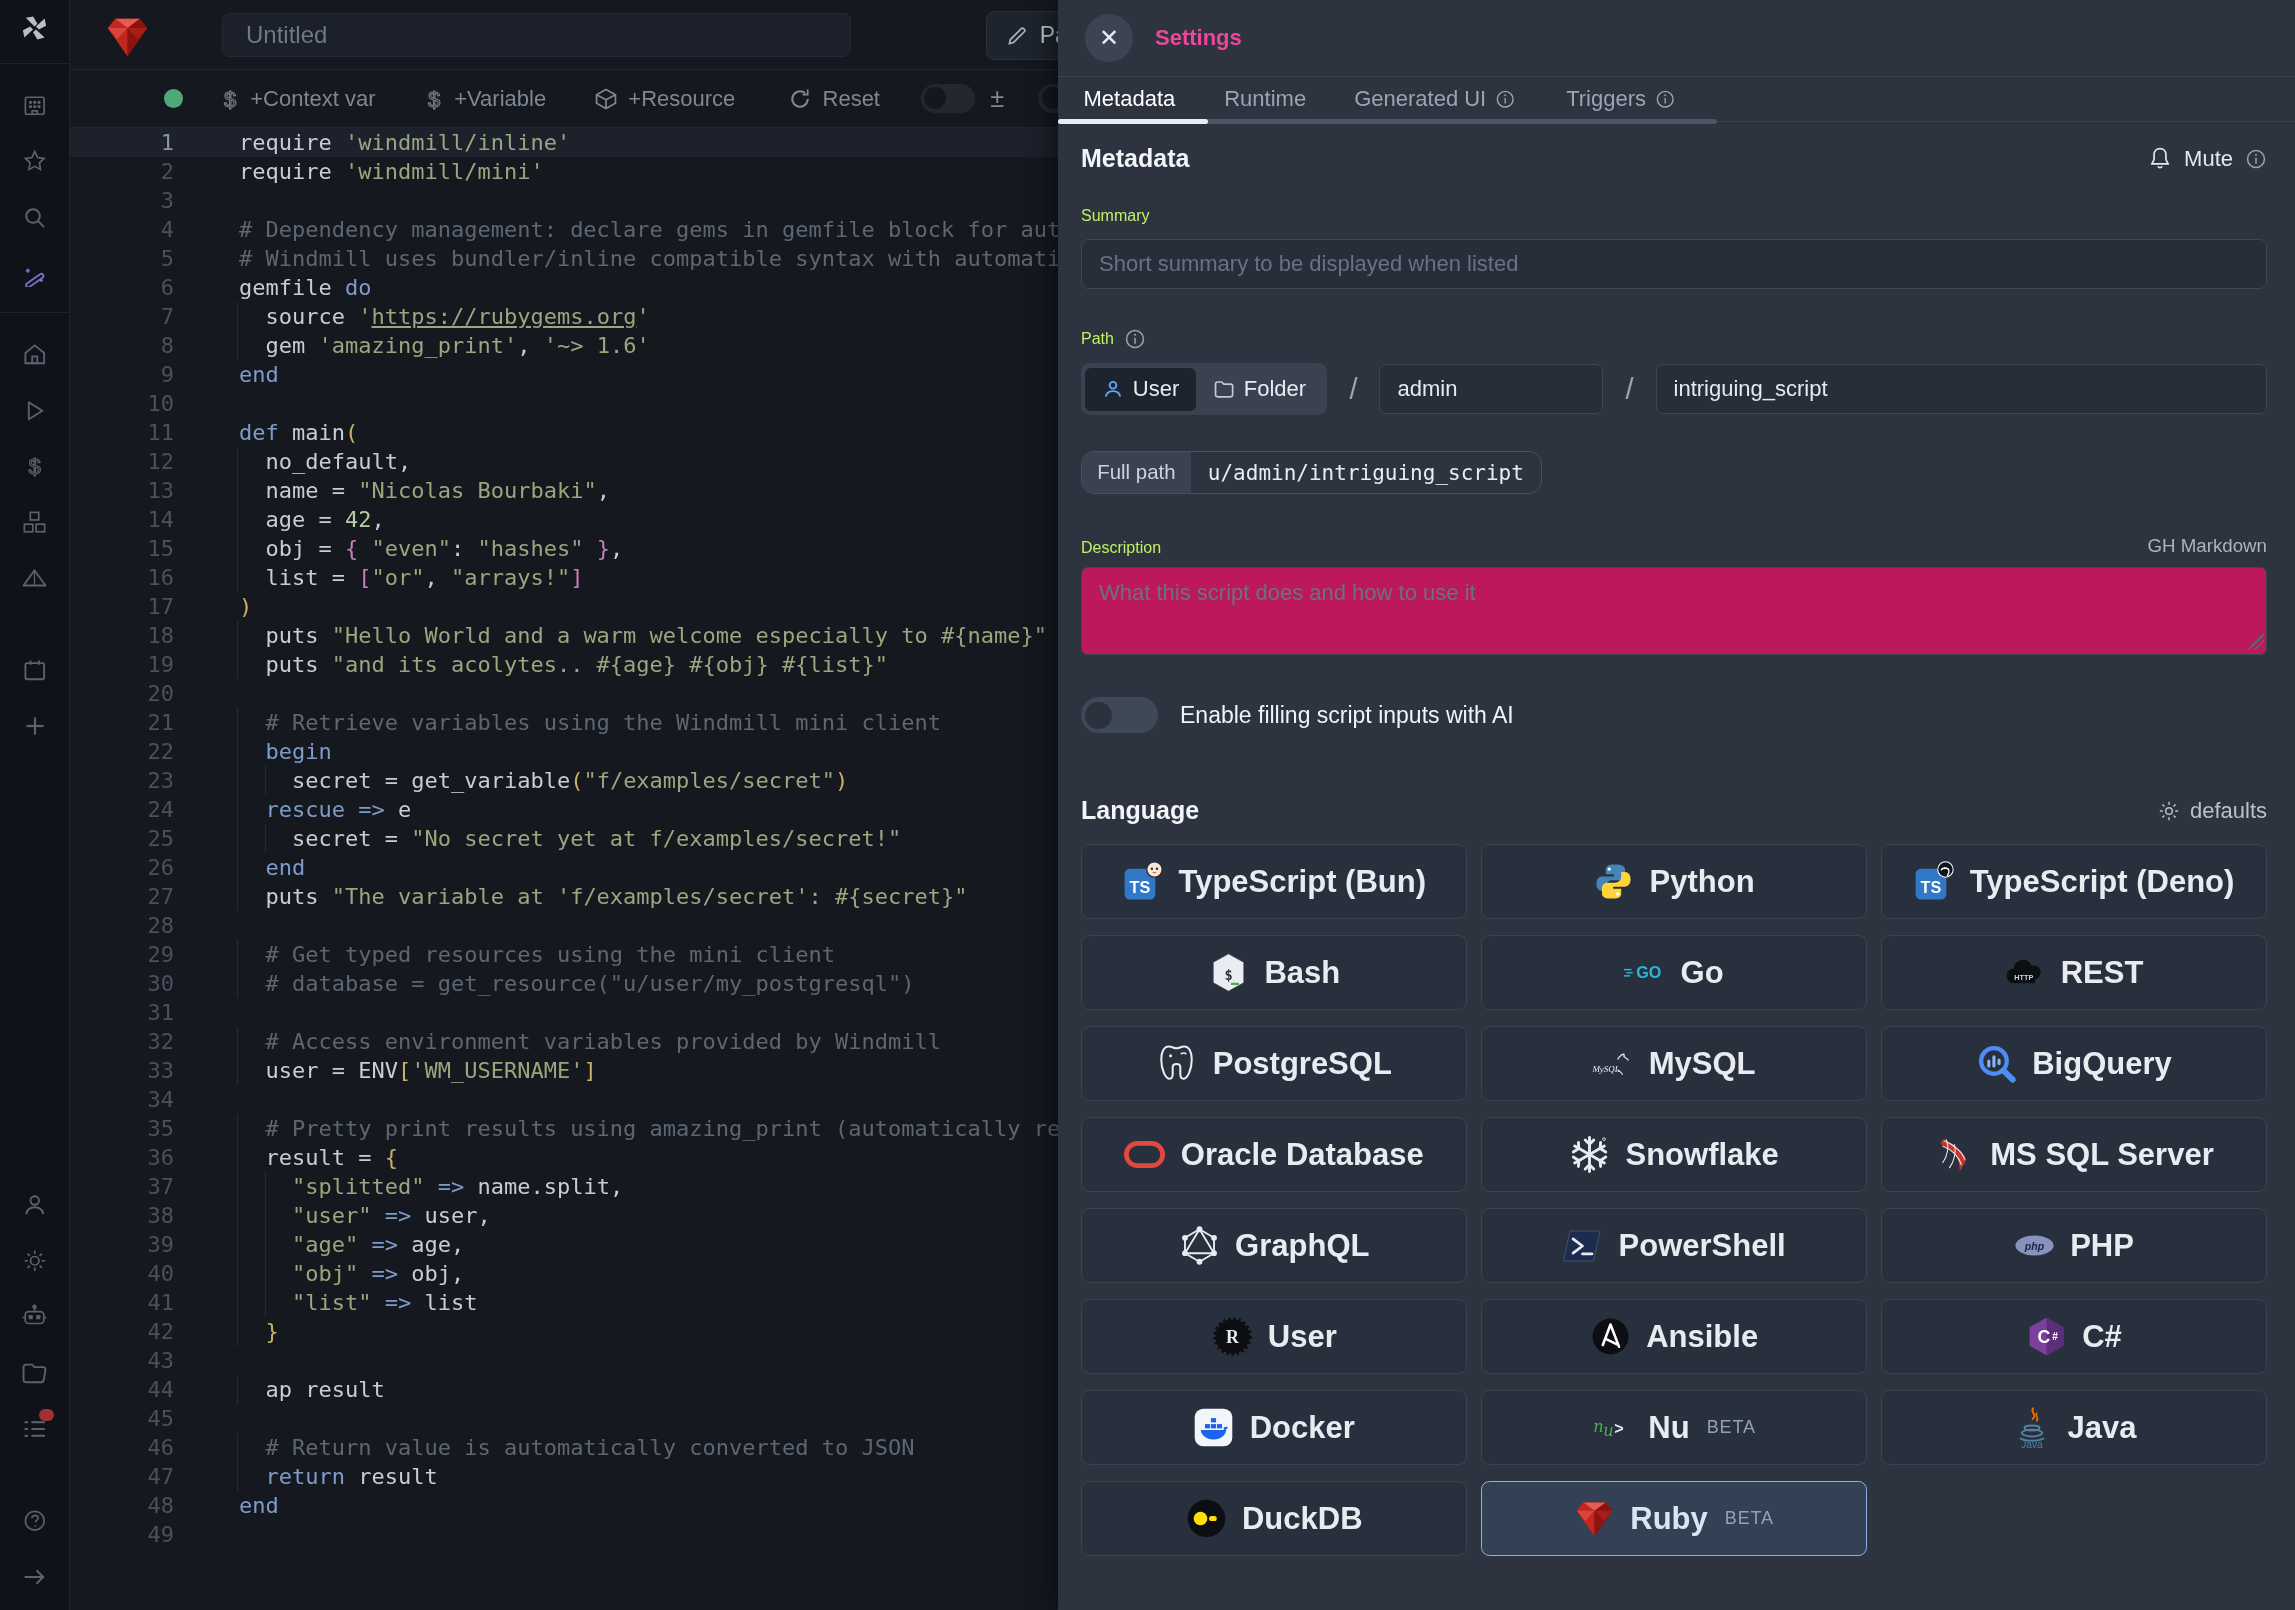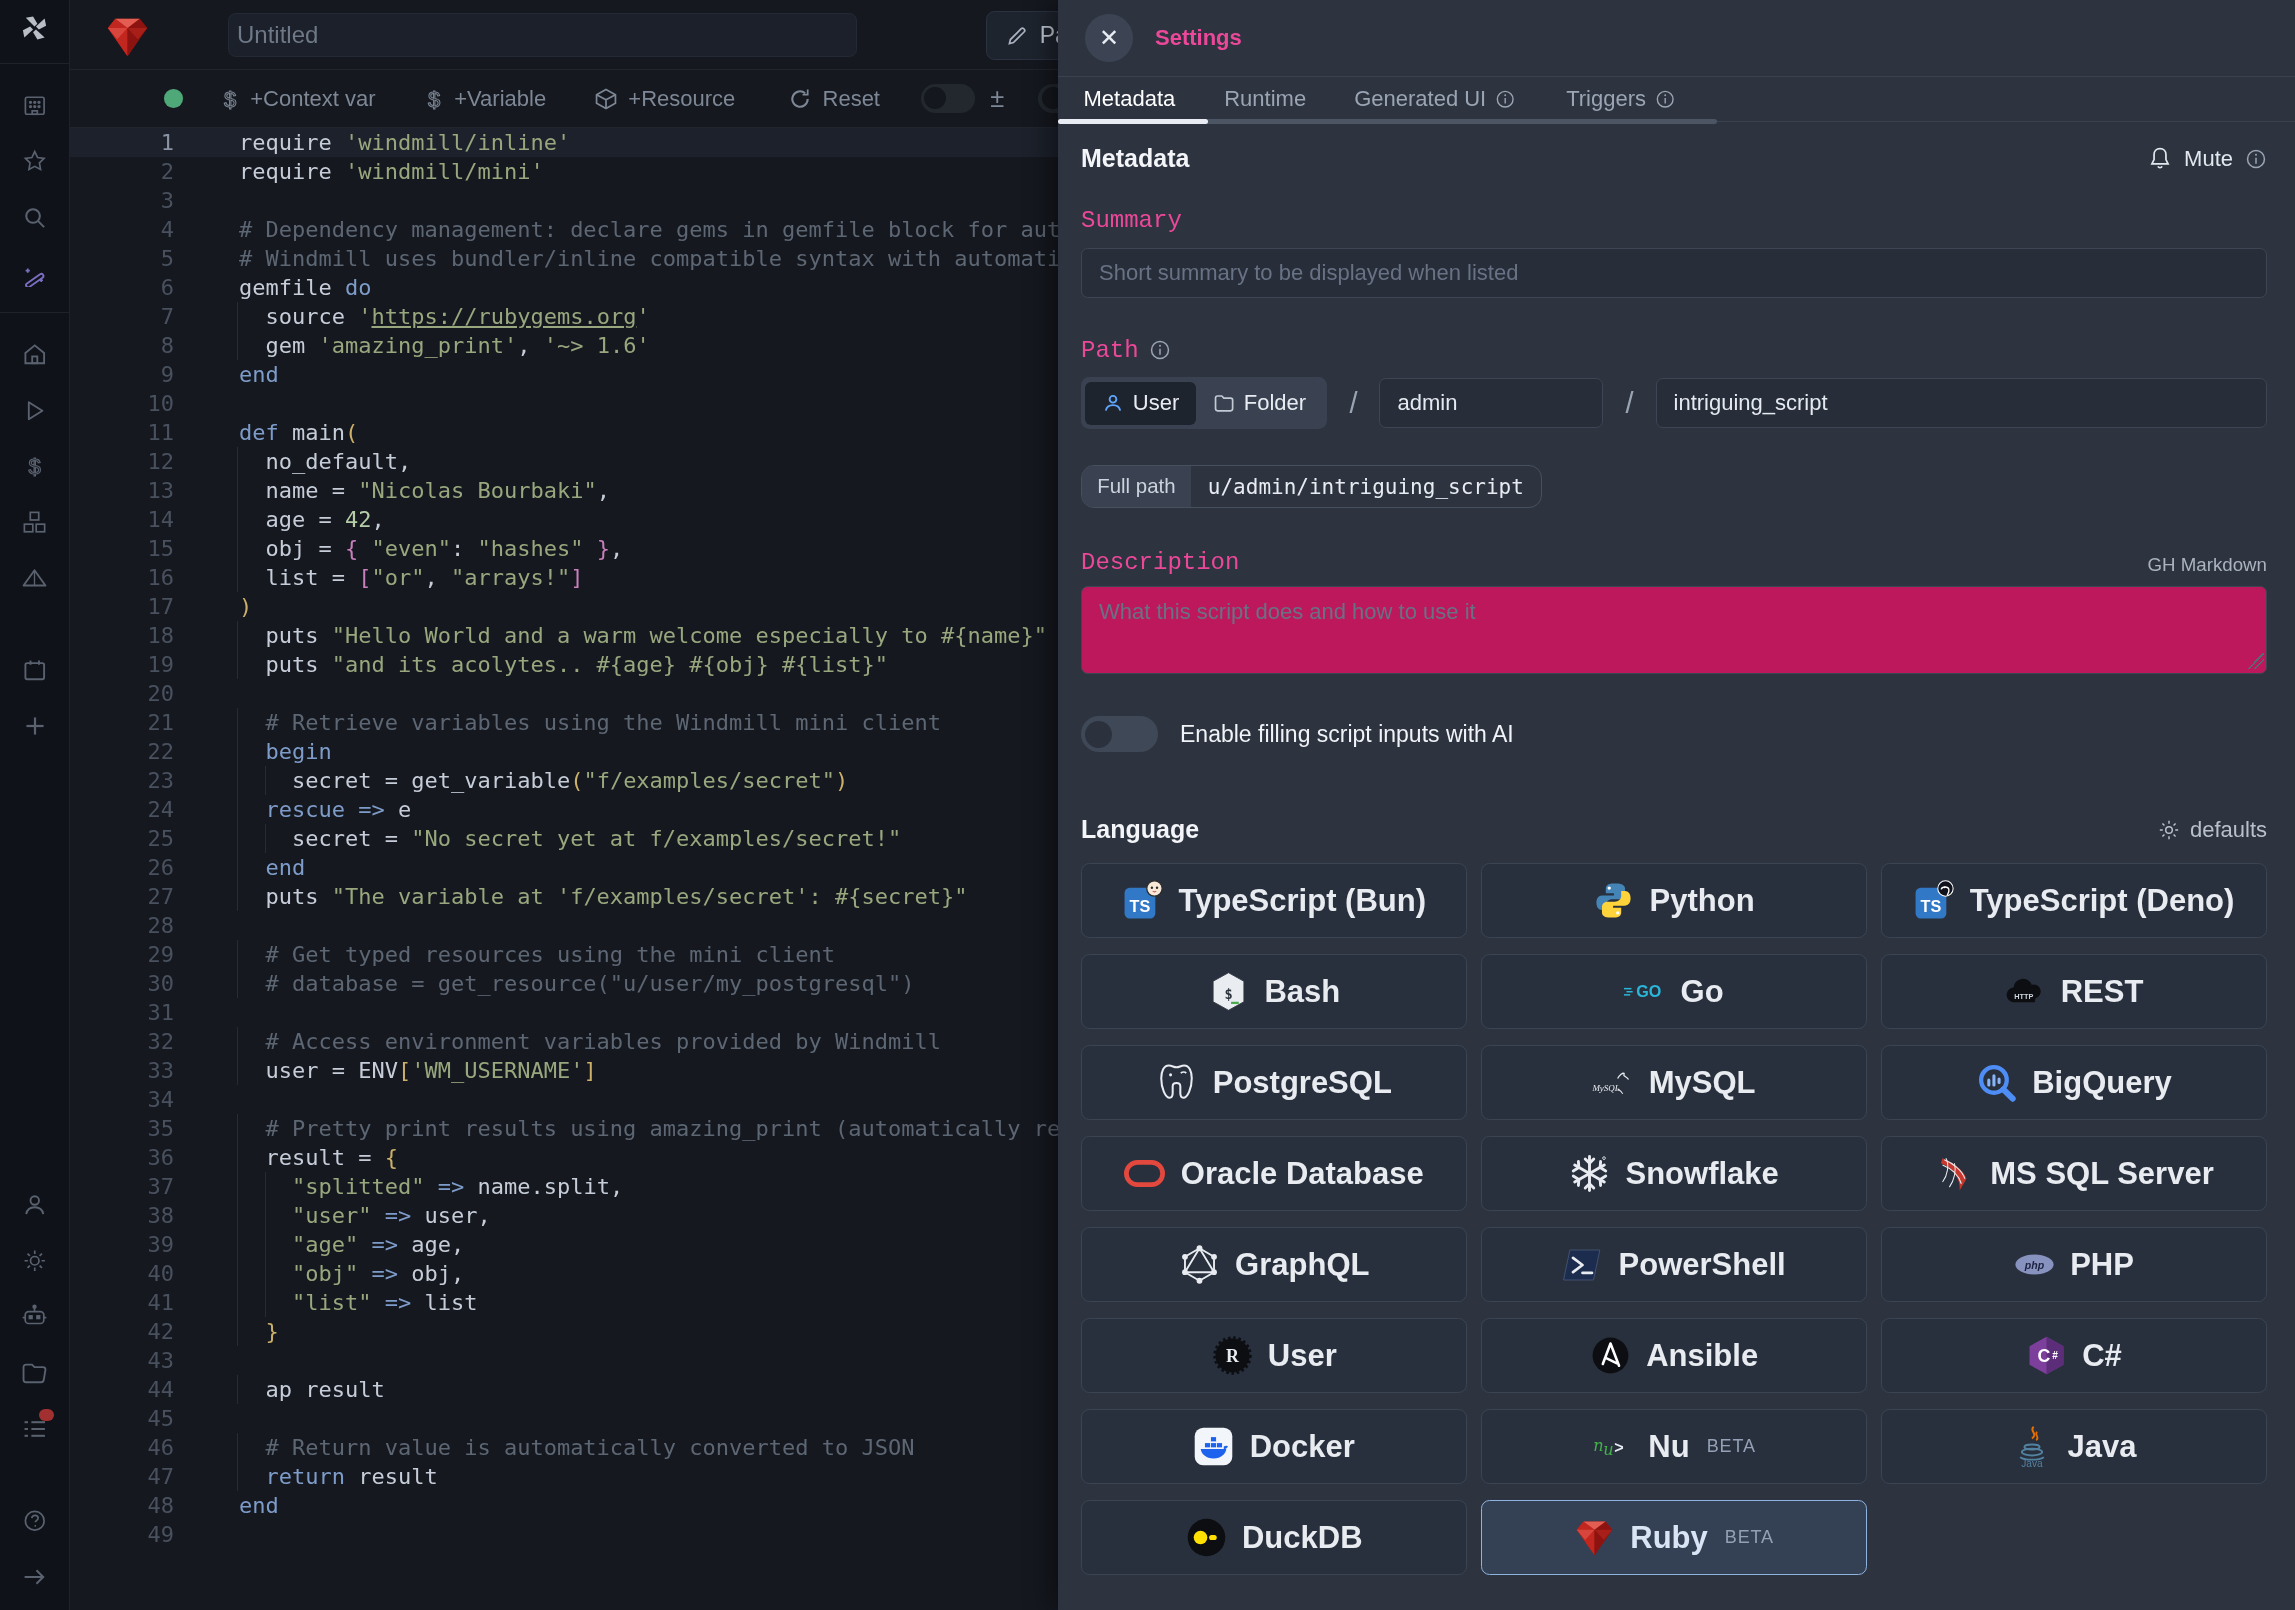--- a/index.html
+++ b/index.html
@@ -28,23 +28,23 @@
   .sb-ic.mt-big { margin-top:63px; }
   .sb-group { display:flex; flex-direction:column; align-items:center; }
   .sb-spacer { flex:1; }
   .badge-dot { position:absolute; right:-5.1px; top:-5.1px; width:15.3px; height:12px; border-radius:6.8px; background:#a33030; }
 
   
   .editor-col { position:absolute; left:70px; top:0; right:0; bottom:0; background:#15181f; }
   .topbar { position:relative; height:70px; border-bottom:0.9px solid #20252e; }
   .gem-logo { position:absolute; left:36px; top:14.5px; }
   .title-input {
-    position:absolute; left:158px; top:12.8px; width:629px; height:44px;
+    position:absolute; left:152px; top:12.8px; width:629px; height:44px;
     background:#1b202a; border:0.9px solid #242a35; border-radius:7.7px;
-    color:#6e7886; font-size:24px; padding:0 8px; font-family:inherit;
+    color:#6e7886; font-size:24px; padding:0 23px; font-family:inherit;
   }
   .title-input::placeholder { color:#6e7886; }
   .path-btn {
     position:absolute; left:916px; top:11px; height:49px; width:204px;
     background:#1e242e; border:0.9px solid #2b3240; border-radius:8.5px;
     display:flex; align-items:center; overflow:hidden;
   }
   .path-btn .pseg1 { display:flex; align-items:center; gap:12px; padding:0 18.7px; color:#c3cad6; font-size:23px; height:100%; }
   .path-btn .pseg2 { background:#262d39; height:100%; display:flex; align-items:center; padding:0 13.6px; color:#aab3c0; font-size:22px; }
 
@@ -96,21 +96,21 @@
   .tab { display:flex; align-items:center; gap:8.5px; font-size:22px; color:#9aa4b2; cursor:pointer; }
   .tab.active { color:#ffffff; }
   .tab-1 { margin-left:25.5px; } .tab-2 { margin-left:49px; } .tab-3 { margin-left:48px; } .tab-4 { margin-left:51px; }
   .tab-track { position:absolute; left:0; bottom:-2.6px; width:659px; height:4.3px; background:#4b5563; border-radius:2.6px; }
   .tab-track .seg { position:absolute; left:0; top:0; width:150px; height:4.3px; background:#e9edf3; border-radius:2.6px; }
 
   .p-body { padding:0 28px 0 23px; position:relative; }
   .row-between { display:flex; align-items:center; justify-content:space-between; }
   .h-section { font-size:25px; font-weight:bold; color:#f3f5f8; }
   .mute-wrap { display:flex; align-items:center; gap:12px; color:#e3e8ef; font-size:22px; }
-  .label { font-size:24px; color:#ec4899; display:flex; align-items:center; gap:10.2px;font-family:Liberation Mono, monospace; }
+  .label { font-size:16px; color:#bef264; display:flex; align-items:center; gap:10.2px; }
   .metadata-row { margin-top:22px; }
   .summary-label { margin-top:34px; }
   .text-input {
     width:100%; height:50px; background:#272e3a; border:0.9px solid #3e4656; border-radius:6.8px;
     color:#e5e9f0; font-size:22px; padding:0 17px; font-family:inherit;
   }
   .text-input::placeholder { color:#687284; }
   .summary-input { margin-top:13.6px; }
   .path-label { margin-top:39px; }
   .path-row { margin-top:13.6px; display:flex; align-items:center; }

